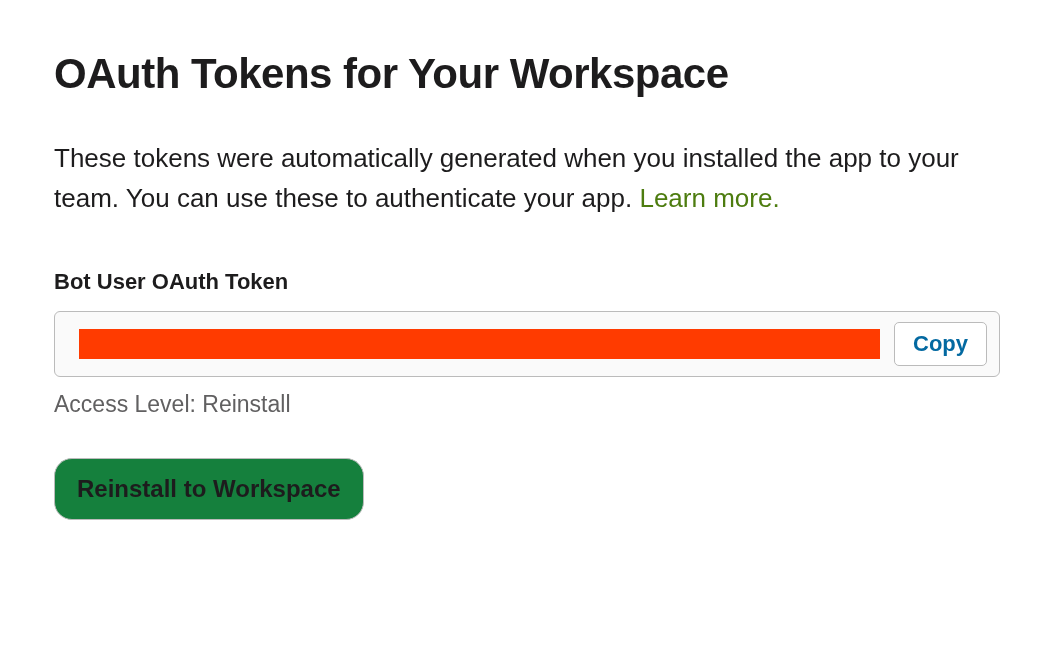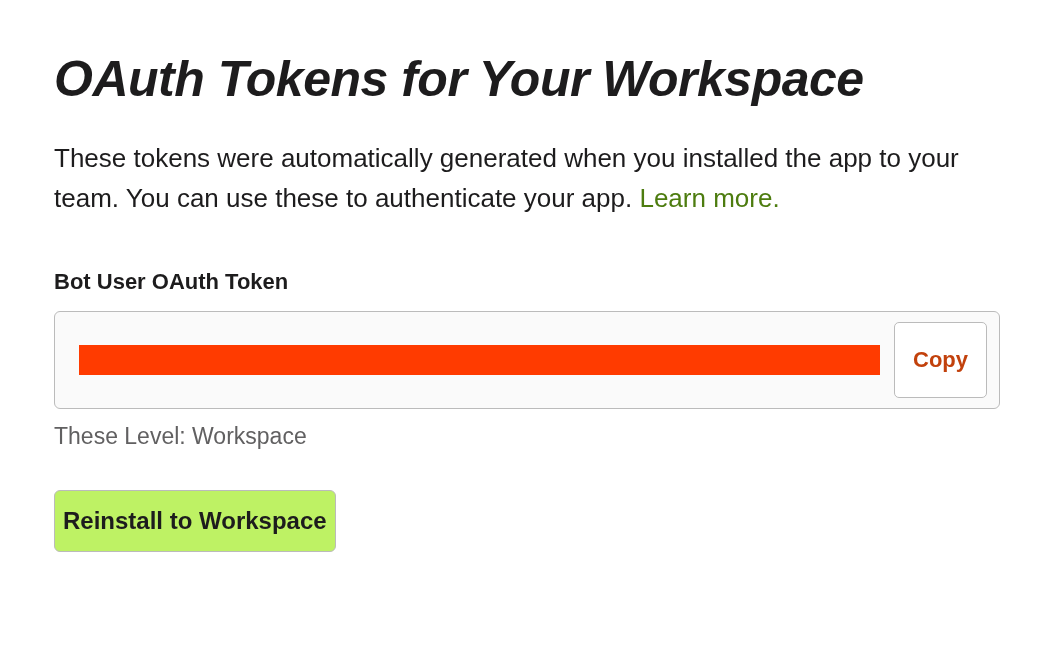--- a/index.html
+++ b/index.html
@@ -9,25 +9,24 @@
     }
     body {
       font-family: -apple-system, BlinkMacSystemFont, "Segoe UI", Helvetica, Arial, sans-serif;
       background: #ffffff;
       padding: 50px 54px;
       width: 1054px;
       height: 650px;
       color: #1d1c1d;
     }
     .page-title {
-      font-size: 50px;
+      font-size: 42px;
       font-weight: 800;
-      margin-bottom: 30px;
+      margin-bottom: 40px;
       letter-spacing: -0.5px;
-      font-style: italic;
     }
     .description {
       font-size: 26px;
       line-height: 1.55;
       color: #1d1c1d;
       margin-bottom: 50px;
     }
     .description .text {
       display: inline;
     }
@@ -54,37 +53,37 @@
       flex: 1;
       height: 30px;
       background: #ff3b00;
       margin-right: 14px;
       margin-left: 12px;
     }
     .copy-button {
       background: #ffffff;
       border: 1px solid #bbb;
       border-radius: 5px;
-      padding: 24px 18px;
+      padding: 8px 18px;
       font-size: 22px;
       font-weight: 700;
       cursor: pointer;
       font-family: inherit;
-      color: #c2410c;
+      color: #0369a1;
     }
     .access-level {
       font-size: 23px;
       color: #616061;
       margin-bottom: 40px;
     }
     .reinstall-button {
-      background: #bef264;
+      background: #15803d;
       border: 1px solid #bbb;
-      border-radius: 6px;
-      padding: 16px 8px;
+      border-radius: 18px;
+      padding: 16px 22px;
       font-size: 24px;
       font-weight: 700;
       cursor: pointer;
       font-family: inherit;
       color: #1d1c1d;
     }
   </style>
 </head>
 <body>
 
@@ -97,18 +96,18 @@
   <a class="learn-more">Learn more.</a>
 </p>
 
 <div class="section-label">Bot User OAuth Token</div>
 
 <div class="token-box">
   <div class="token-redacted"></div>
   <button class="copy-button">Copy</button>
 </div>
 
-<div class="access-level">These Level: Workspace</div>
+<div class="access-level">Access Level: Reinstall</div>
 
 <button class="reinstall-button">Reinstall to Workspace</button>
 
 
 
 
 </body></html>

